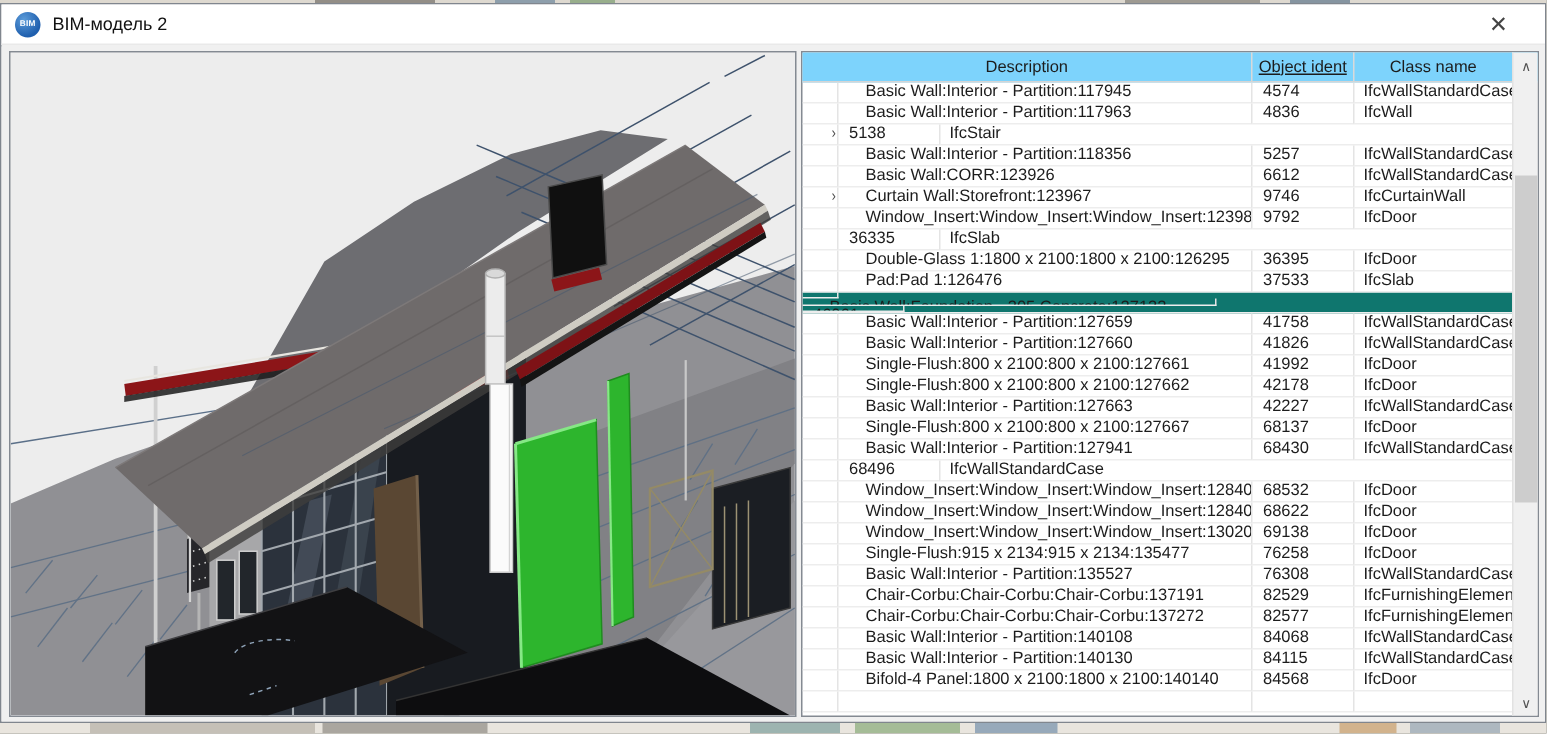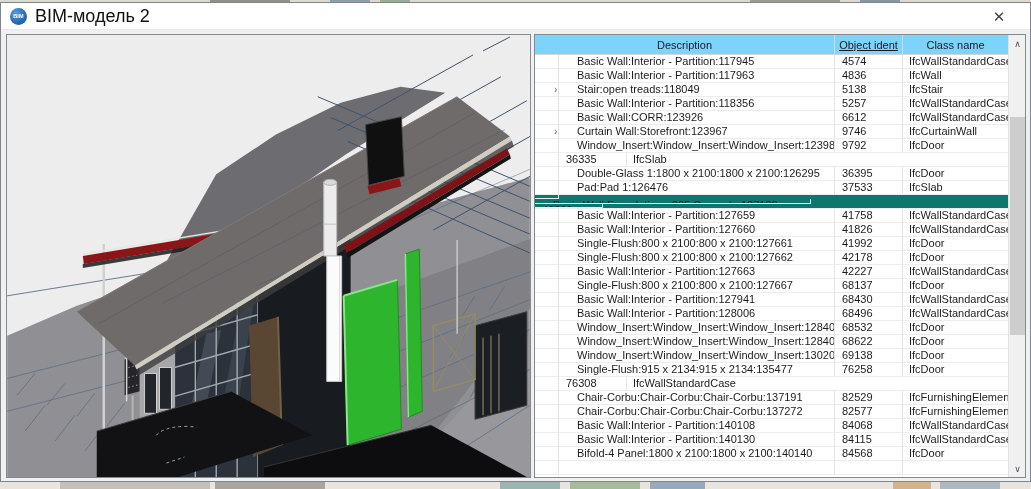--- a/index.html
+++ b/index.html
@@ -14,21 +14,21 @@
 
   
   .window { position:absolute; left:0; top:2px; width:1031px; height:480px;
             background:#f0f0f0; border:1px solid #80868e; }
   .titlebar { position:relative; height:27px; background:#ffffff; border-bottom:1px solid #e9e9e9;
               display:flex; align-items:center; }
   .app-icon { width:17px; height:17px; margin-left:9px; border-radius:50%;
               background:radial-gradient(circle at 35% 30%, #5b9bd9, #1f5fae 70%);
               color:#fff; font-size:5.5px; font-weight:bold; display:flex; align-items:center;
               justify-content:center; letter-spacing:.2px; }
-  .title-text { margin-left:8px; font-size:18px; color:#111; }
+  .title-text { margin-left:8px; font-size:12px; color:#111; }
   .close-btn { position:absolute; right:16px; top:2px; width:30px; height:23px; text-align:center;
                font-size:15px; color:#444; line-height:23px; cursor:default; }
 
   .content { position:absolute; left:0; top:28px; right:0; bottom:0; background:#f0f0f0; }
 
   
   .viewport { position:absolute; left:5px; top:3px; width:525px; height:444px;
               border:1px solid #848a92; background:#ededed; overflow:hidden; }
   .viewport svg { display:block; width:100%; height:100%; }
 
@@ -278,21 +278,20 @@
 
   <div class="trow">
     <div class="cell c-exp"><span></span></div>
     <div class="cell c-desc">Basic Wall:Interior - Partition:117963</div>
     <div class="cell c-ident">4836</div>
     <div class="cell c-class">IfcWall</div>
   </div>
 
   <div class="trow">
     <div class="cell c-exp"><span>›</span></div>
-    <div class="cell c-desc">Stair:open treads:118049</div>
     <div class="cell c-ident">5138</div>
     <div class="cell c-class">IfcStair</div>
   </div>
 
   <div class="trow">
     <div class="cell c-exp"><span></span></div>
     <div class="cell c-desc">Basic Wall:Interior - Partition:118356</div>
     <div class="cell c-ident">5257</div>
     <div class="cell c-class">IfcWallStandardCase</div>
   </div>
@@ -389,21 +388,20 @@
 
   <div class="trow">
     <div class="cell c-exp"><span></span></div>
     <div class="cell c-desc">Basic Wall:Interior - Partition:127941</div>
     <div class="cell c-ident">68430</div>
     <div class="cell c-class">IfcWallStandardCase</div>
   </div>
 
   <div class="trow">
     <div class="cell c-exp"><span></span></div>
-    <div class="cell c-desc">Basic Wall:Interior - Partition:128006</div>
     <div class="cell c-ident">68496</div>
     <div class="cell c-class">IfcWallStandardCase</div>
   </div>
 
   <div class="trow">
     <div class="cell c-exp"><span></span></div>
     <div class="cell c-desc">Window_Insert:Window_Insert:Window_Insert:128400</div>
     <div class="cell c-ident">68532</div>
     <div class="cell c-class">IfcDoor</div>
   </div>
@@ -424,20 +422,21 @@
 
   <div class="trow">
     <div class="cell c-exp"><span></span></div>
     <div class="cell c-desc">Single-Flush:915 x 2134:915 x 2134:135477</div>
     <div class="cell c-ident">76258</div>
     <div class="cell c-class">IfcDoor</div>
   </div>
 
   <div class="trow">
     <div class="cell c-exp"><span></span></div>
+    <div class="cell c-desc">Basic Wall:Interior - Partition:135527</div>
     <div class="cell c-ident">76308</div>
     <div class="cell c-class">IfcWallStandardCase</div>
   </div>
 
   <div class="trow">
     <div class="cell c-exp"><span></span></div>
     <div class="cell c-desc">Chair-Corbu:Chair-Corbu:Chair-Corbu:137191</div>
     <div class="cell c-ident">82529</div>
     <div class="cell c-class">IfcFurnishingElement</div>
   </div>

